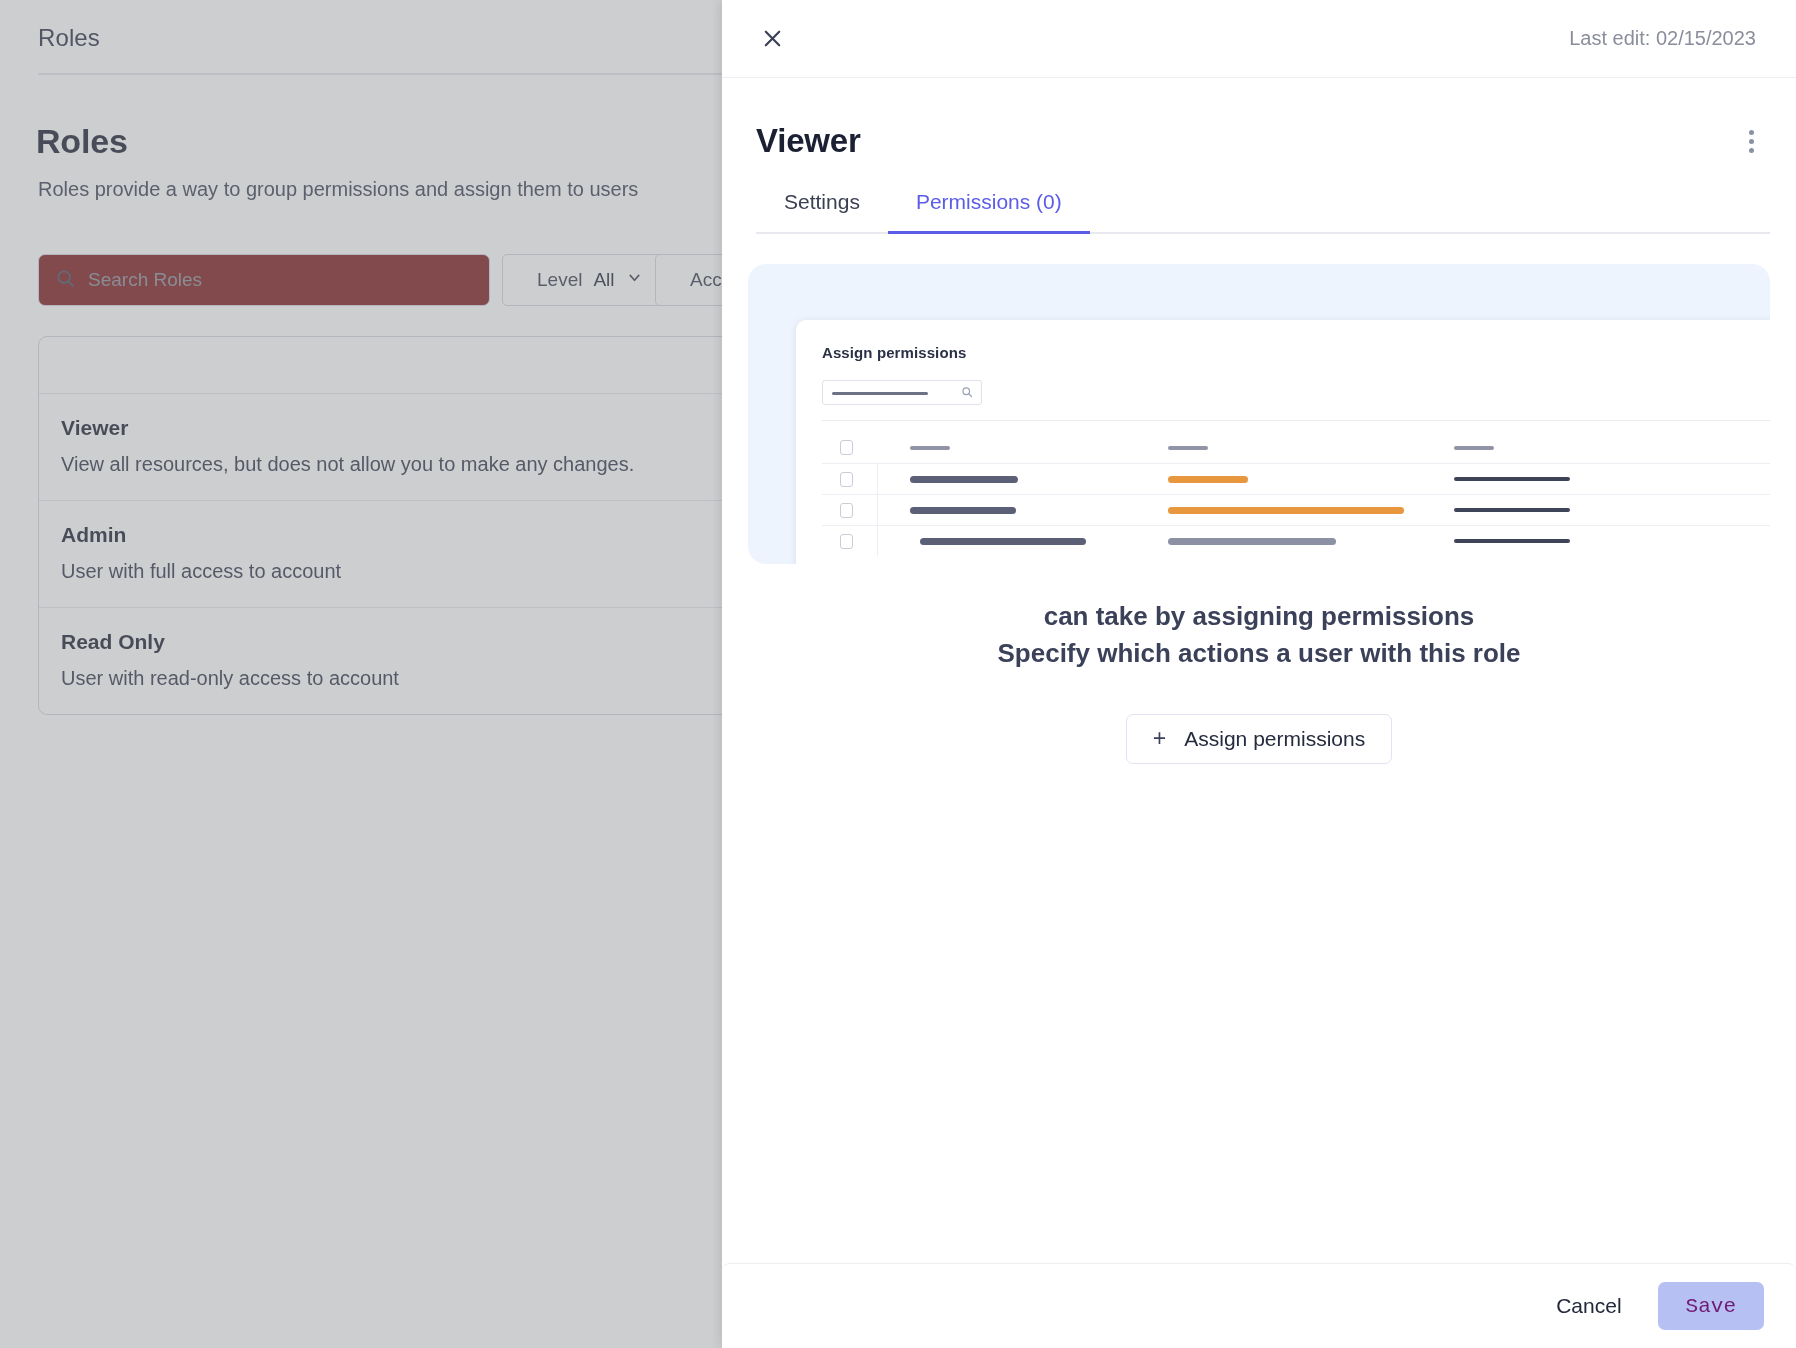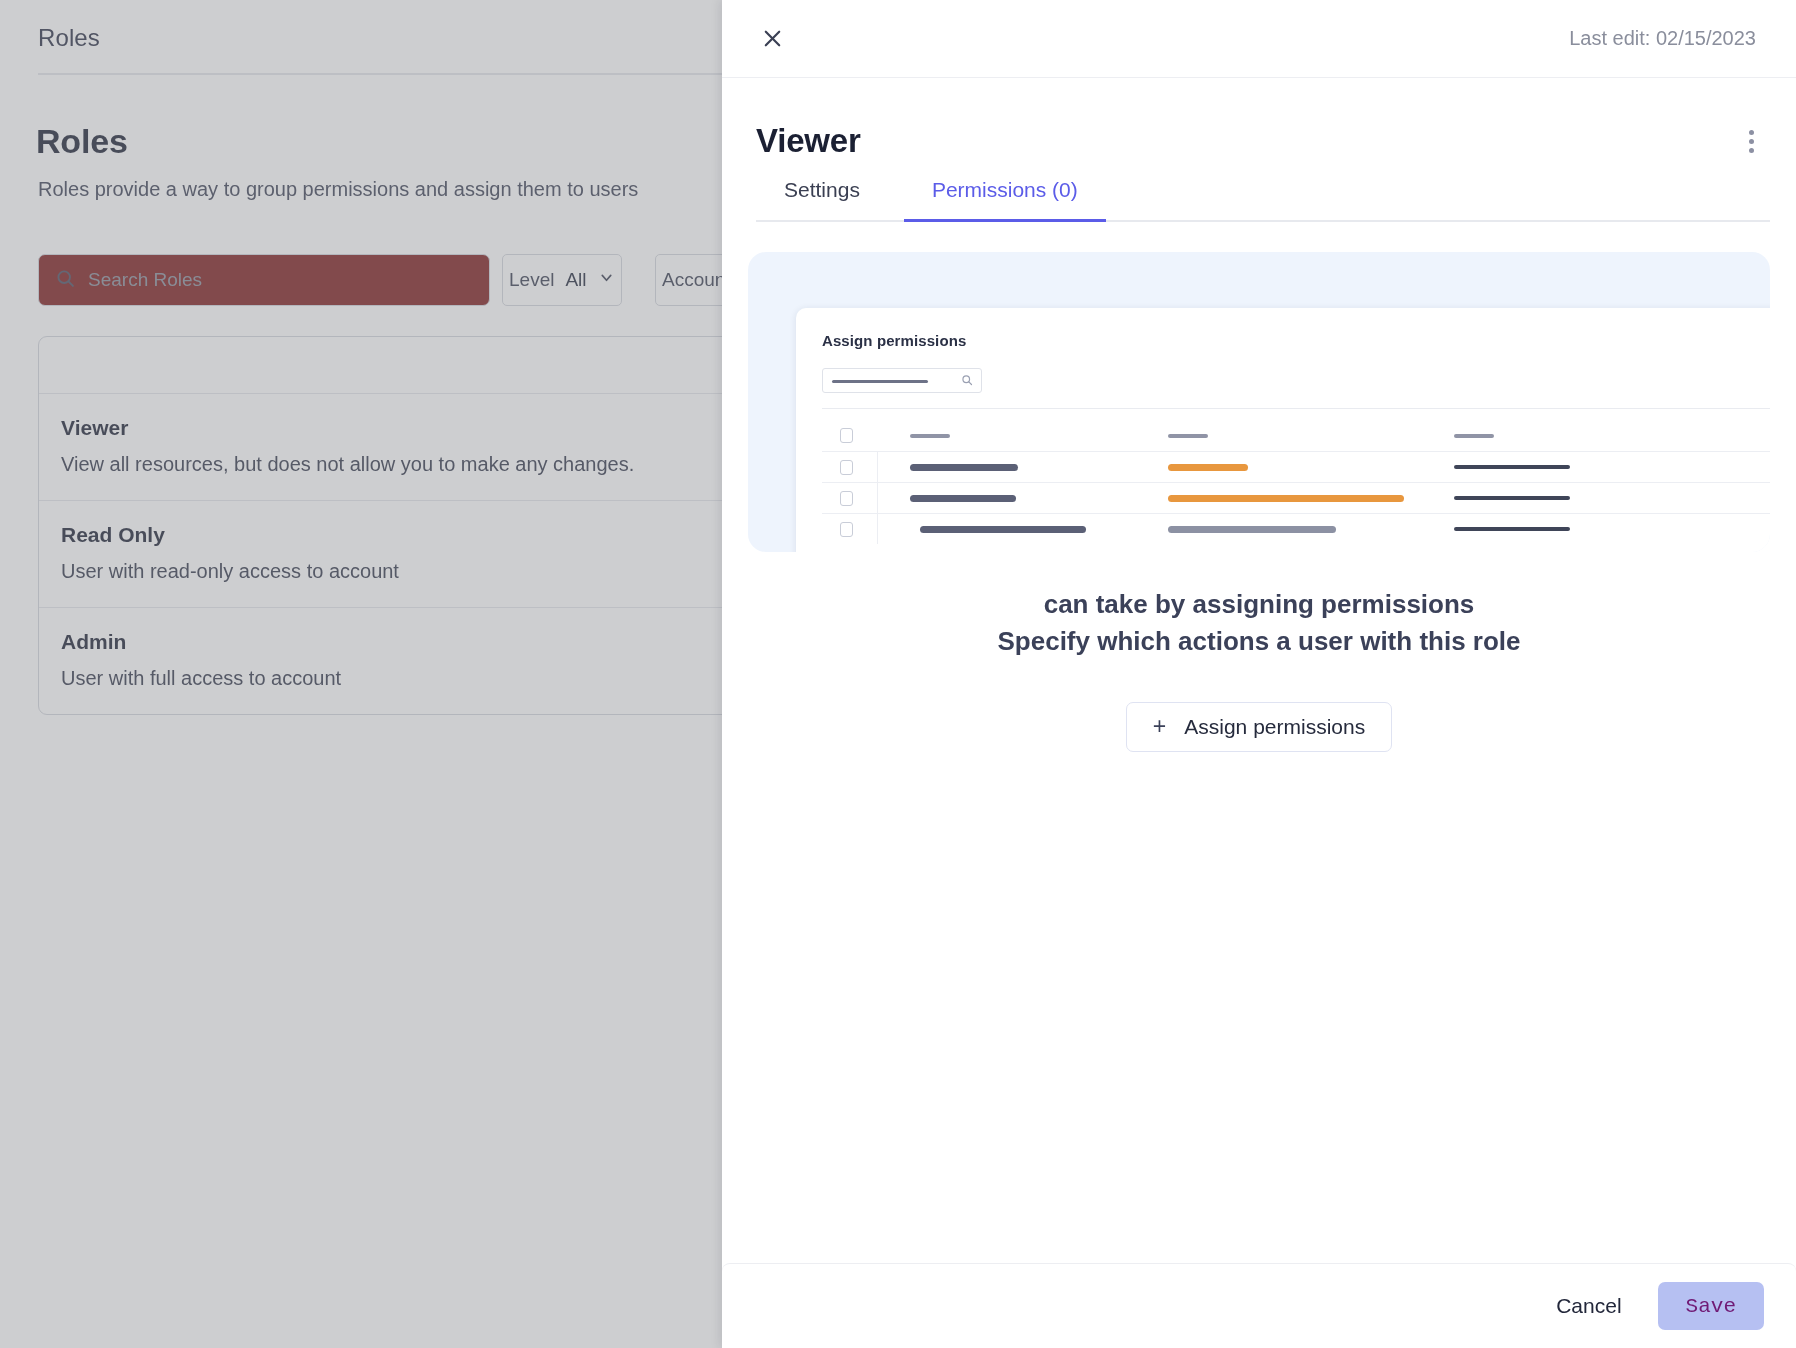--- a/index.html
+++ b/index.html
@@ -46,21 +46,21 @@
   .searchbox {
     position: absolute; left: 38px; top: 254px;
     width: 452px; height: 52px;
     border: 1.5px solid #d3d6dd; border-radius: 7px;
     background: #7f1d1d; display: flex; align-items: center; gap: 12px; padding: 0 16px;
   }
   .searchbox .ph { font-size: 19px; color: #8b8f9c; }
   .filter-pill {
     position: absolute; top: 254px; height: 52px;
     border: 1.5px solid #d3d6dd; border-radius: 5px; background: #fff;
-    display: flex; align-items: center; gap: 11px; padding: 0 6px;
+    display: flex; align-items: center; gap: 11px; padding: 0 34px;
     font-size: 19px; color: #242a3d;
   }
   .filter-pill .lbl { color: #3a3f52; }
   .filter-pill .val { color: #242a3d; }
   #flt-level { left: 502px; }
   #flt-account { left: 655px; }
 
   .roles-card {
     position: absolute; left: 38px; top: 336px;
     width: 1040px;
@@ -100,22 +100,22 @@
   .drawer-title-row {
     display: flex; align-items: center; justify-content: space-between;
     padding: 44px 28px 0 34px;
   }
   .drawer-title { font-size: 33px; font-weight: 700; color: #1b2033; letter-spacing: -0.2px; }
   .kebab { width: 34px; height: 34px; display:flex; flex-direction:column; align-items:center;
            justify-content:center; gap:4px; background:none; border:none; cursor:pointer; }
   .kebab i { width: 5px; height: 5px; border-radius: 50%; background: #8c90a3; display:block; }
 
   .tabs {
-    margin-top: 18px; padding: 0 34px;
-    display: flex; gap: 16px; position: relative;
+    margin-top: 30px; padding: 0 34px;
+    display: flex; gap: 0; position: relative;
   }
   .tabs::after {
     content: ""; position: absolute; left: 34px; right: 26px; bottom: 0;
     height: 2px; background: #e7e9ee;
   }
   .tab {
     font-size: 21px; padding: 0 28px 20px 28px; cursor: pointer;
     color: #3a3f52; position: relative; background:none; border:none;
     font-family: "Liberation Sans", sans-serif;
   }
@@ -237,26 +237,26 @@
         <div class="roles-card-head">
           <span>Roles (30)</span>
           <span class="sortarrow">↑</span>
         </div>
 
         <div class="role-row">
           <div class="role-name">Viewer</div>
           <div class="role-desc">View all resources, but does not allow you to make any changes.</div>
         </div>
         <div class="role-row">
+          <div class="role-name">Admin</div>
+          <div class="role-desc">User with full access to account</div>
+        </div>
+        <div class="role-row">
           <div class="role-name">Read Only</div>
           <div class="role-desc">User with read-only access to account</div>
-        </div>
-        <div class="role-row">
-          <div class="role-name">Admin</div>
-          <div class="role-desc">User with full access to account</div>
         </div>
       </div>
 
     </div>
     <div class="bg-scrim"></div>
   </div>
 
   <div class="drawer">
 
     <div class="drawer-top">

